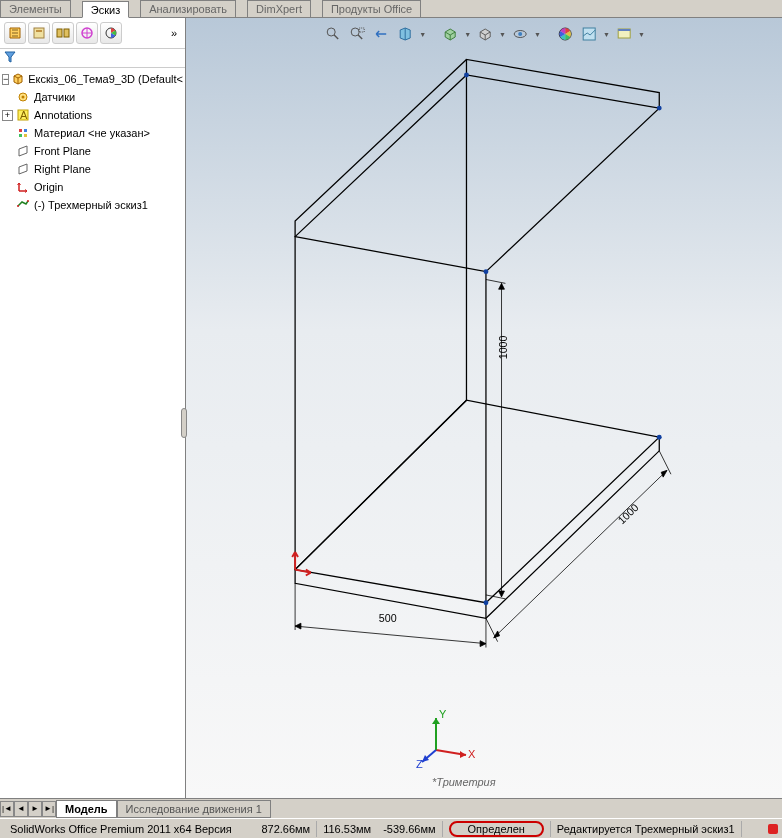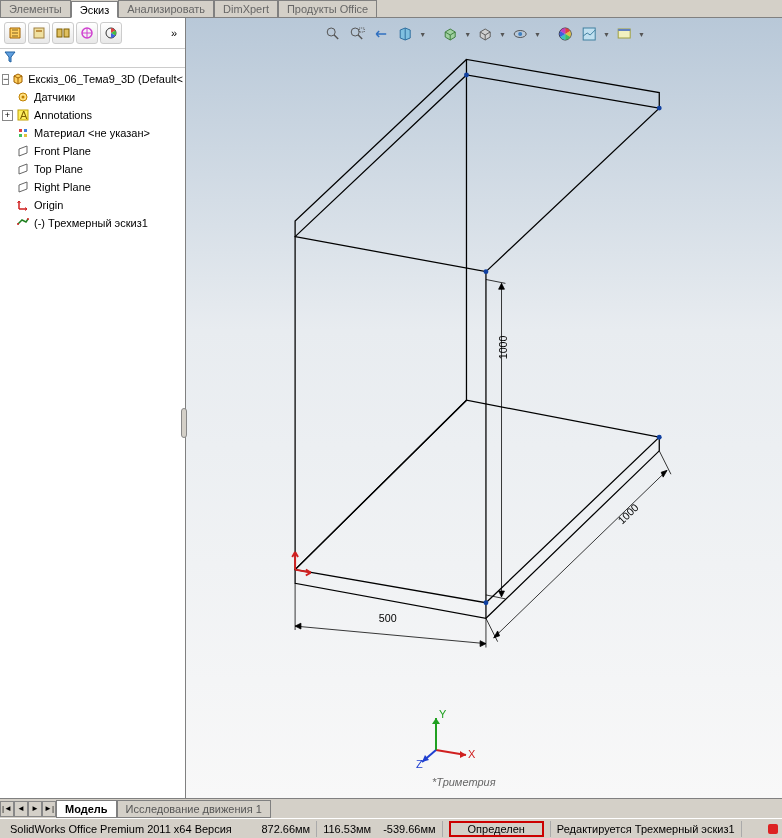--- a/index.html
+++ b/index.html
@@ -1,18 +1,18 @@
 <!DOCTYPE html>
 <html><head>
 <meta charset="utf-8">
 <style>
 * { box-sizing: border-box; margin: 0; padding: 0; font-family: Tahoma, Arial, sans-serif; font-size: 11px; }
 html, body { width: 782px; height: 838px; overflow: hidden; background: #d4d0c8; }
 .tab-bar { display: flex; height: 18px; background: #d4d0c8; border-bottom: 1px solid #808080; }
-.tab { padding: 2px 8px; border: 1px solid #808080; border-bottom: none; background: #d4d0c8; color: #666; cursor: pointer; margin-right: 0; }
+.tab { padding: 2px 8px; border: 1px solid #808080; border-bottom: none; background: #d4d0c8; color: #666; cursor: pointer; margin-right: 11px; }
 .tab.active { background: #fff; color: #000; font-weight: normal; border-bottom: 1px solid #fff; position: relative; top: 1px; }
 .main-area { display: flex; height: 780px; }
 .sidebar { width: 186px; background: #fff; border-right: 1px solid #808080; display: flex; flex-direction: column; }
 .sidebar-toolbar { display: flex; padding: 4px; gap: 2px; border-bottom: 1px solid #ccc; align-items: center; }
 .tb-btn { width: 22px; height: 22px; border: 1px solid #ccc; border-radius: 3px; display: flex; align-items: center; justify-content: center; cursor: pointer; background: linear-gradient(#fff,#e8e8e8); }
 .filter-row { padding: 2px 4px; border-bottom: 1px solid #ccc; }
 .filter-icon { width: 14px; height: 14px; display: inline-block; }
 .tree { flex: 1; overflow: auto; padding: 2px 0; }
 .tree-item { display: flex; align-items: center; padding: 1px 2px; white-space: nowrap; cursor: pointer; }
 .expander { width: 11px; height: 11px; border: 1px solid #888; display: inline-flex; align-items: center; justify-content: center; font-size: 9px; line-height: 1; margin-right: 2px; background: #fff; cursor: pointer; }
@@ -25,21 +25,21 @@
 .model-svg { position: absolute; top: 20px; left: 0; width: 100%; height: 740px; }
 .triad { position: absolute; bottom: 28px; left: 230px; }
 .triad-label { position: absolute; bottom: 10px; left: 246px; color: #666; font-style: italic; }
 .bottom-tabs { height: 20px; background: #d4d0c8; display: flex; align-items: center; border-top: 1px solid #808080; }
 .nav-btns { display: flex; }
 .nav-btn { width: 14px; height: 16px; border: 1px solid #888; background: #d4d0c8; display: flex; align-items: center; justify-content: center; font-size: 8px; cursor: pointer; }
 .btab { padding: 2px 8px; border: 1px solid #808080; background: #fff; cursor: pointer; font-weight: bold; }
 .btab.inactive { background: #d4d0c8; color: #555; font-weight: normal; }
 .status-bar { height: 20px; background: #d4d0c8; display: flex; align-items: center; padding: 0 4px; border-top: 1px solid #fff; }
 .status-cell { padding: 0 6px; border-right: 1px solid #aaa; height: 16px; display: flex; align-items: center; }
-.red-oval { border: 2px solid #cc0000; border-radius: 0; padding: 0 17px; }
+.red-oval { border: 2px solid #cc0000; border-radius: 8px; padding: 0 17px; }
 .status-end { margin-left: auto; width: 10px; height: 10px; background: #dd2222; border-radius: 2px; }
 .splitter-nub { position: absolute; left: -5px; top: 50%; width: 6px; height: 30px; background: #d4d0c8; border: 1px solid #888; border-radius: 3px; }
 </style>
 </head>
 <body>
 
 <div class="tab-bar">
   <div class="tab">Элементы</div>
   <div class="tab active">Эскиз</div>
   <div class="tab">Анализировать</div>
@@ -135,29 +135,20 @@
         <span>Материал &lt;не указан&gt;</span>
       </div>
       <div class="tree-item">
         <span class="indent" style="width:13px"></span>
         <span class="tree-icon">
             <svg width="14" height="14">
               <path d="M3 5l8-3v7l-8 3z" fill="none" stroke="#666"></path>
             </svg>
           </span>
         <span>Front Plane</span>
-      </div>
-      <div class="tree-item">
-        <span class="indent" style="width:13px"></span>
-        <span class="tree-icon">
-            <svg width="14" height="14">
-              <path d="M3 5l8-3v7l-8 3z" fill="none" stroke="#666"></path>
-            </svg>
-          </span>
-        <span>Top Plane</span>
       </div>
       <div class="tree-item">
         <span class="indent" style="width:13px"></span>
         <span class="tree-icon">
             <svg width="14" height="14">
               <path d="M3 5l8-3v7l-8 3z" fill="none" stroke="#666"></path>
             </svg>
           </span>
         <span>Right Plane</span>
       </div>

